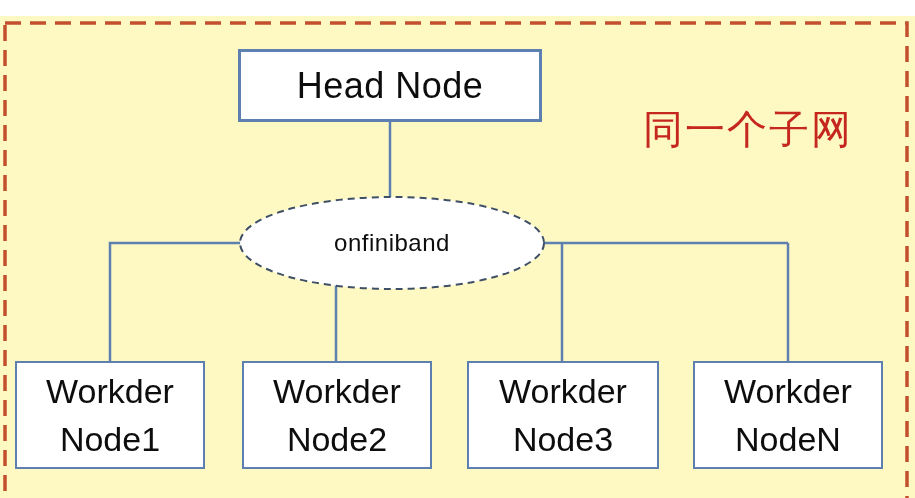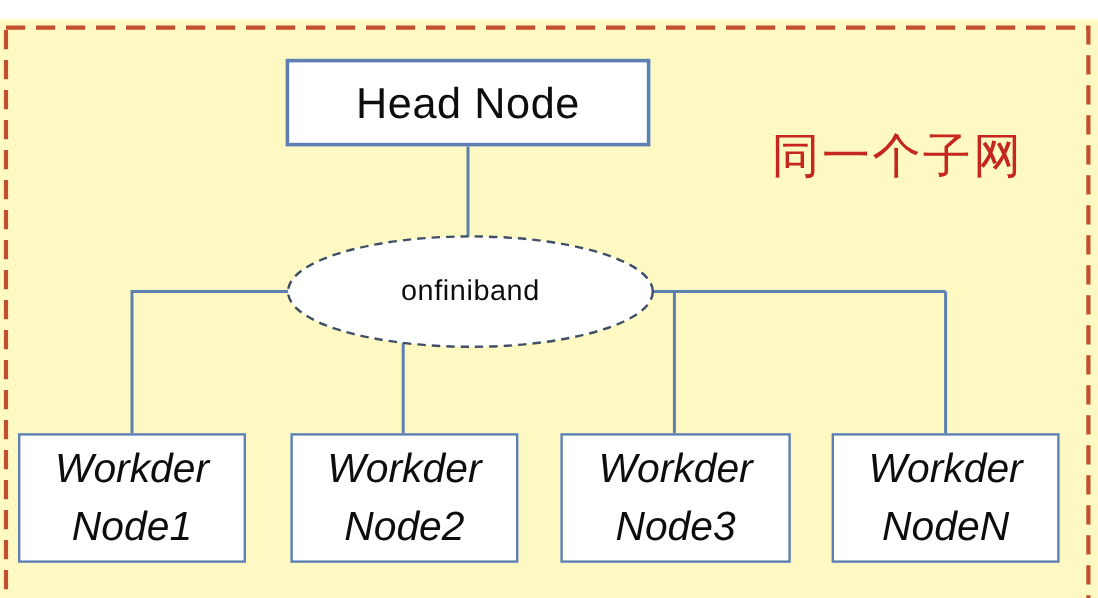--- a/index.html
+++ b/index.html
@@ -34,21 +34,20 @@
     font-size: 36px;
     letter-spacing: 0.5px;
   }
   .worker-box {
     top: 345px;
     width: 190px; height: 108px;
     border-width: 2px;
     font-size: 34px;
     line-height: 1.42;
     white-space: pre-line;
-    font-style: italic;
   }
   .w1 { left: 15px; }
   .w2 { left: 242px; }
   .w3 { left: 467px; width: 192px; }
   .w4 { left: 693px; }
   .network-label {
     position: absolute;
     left: 252px; top: 201px;
     width: 280px; height: 52px;
     display: flex;

